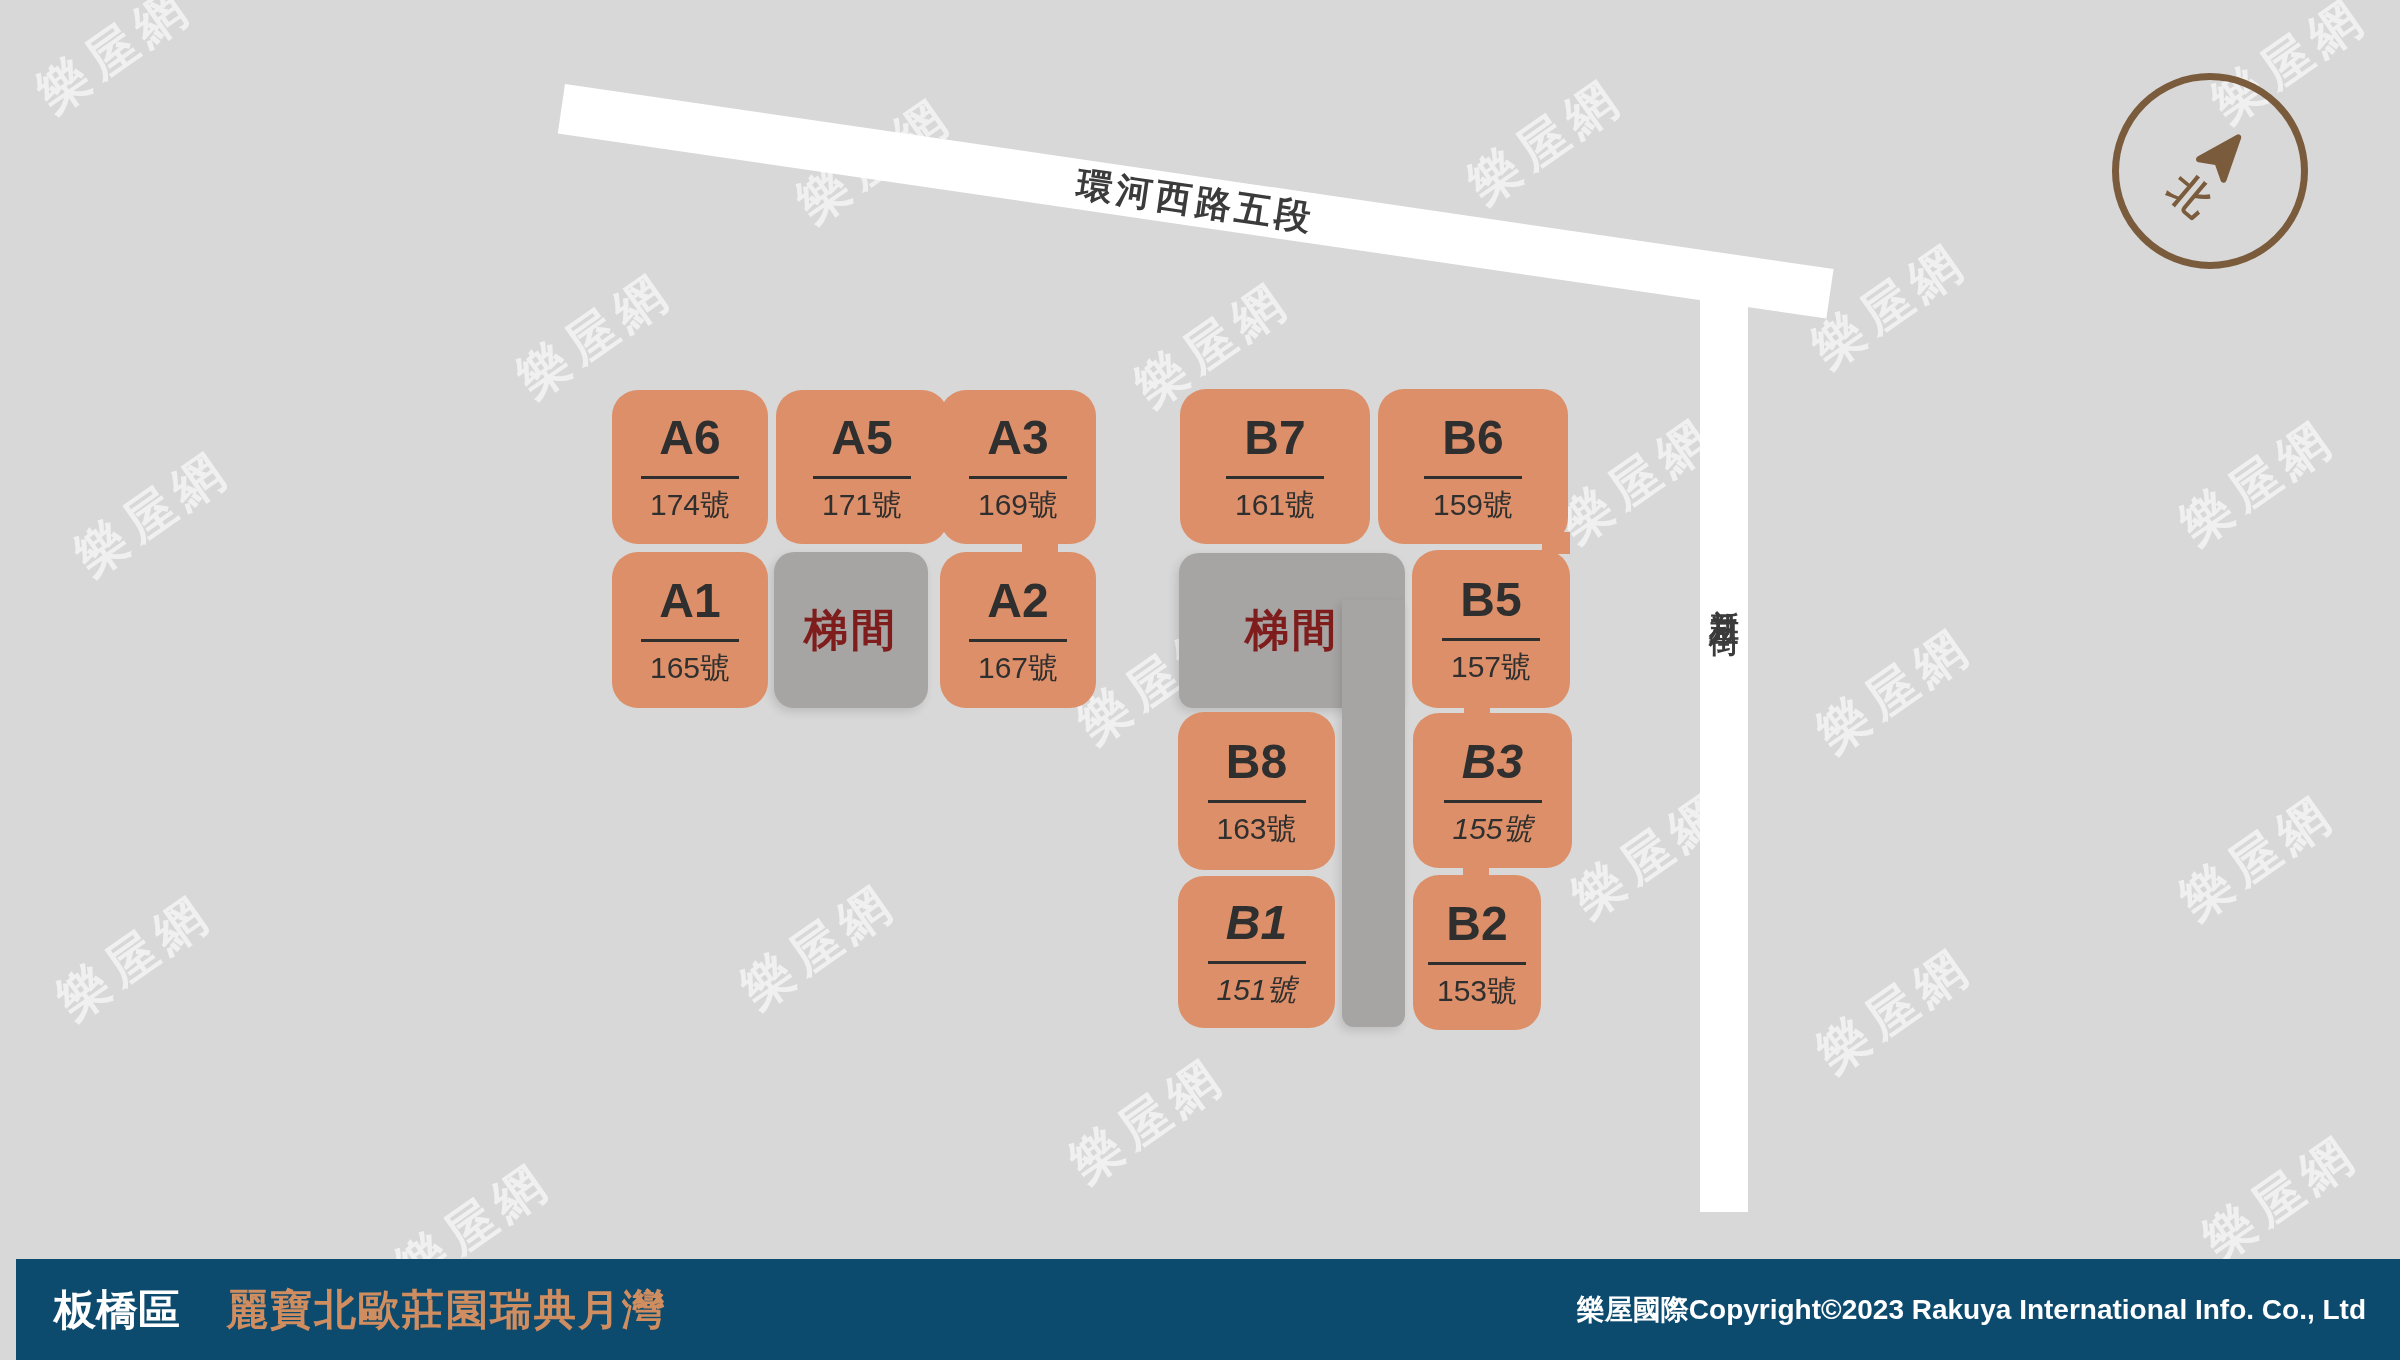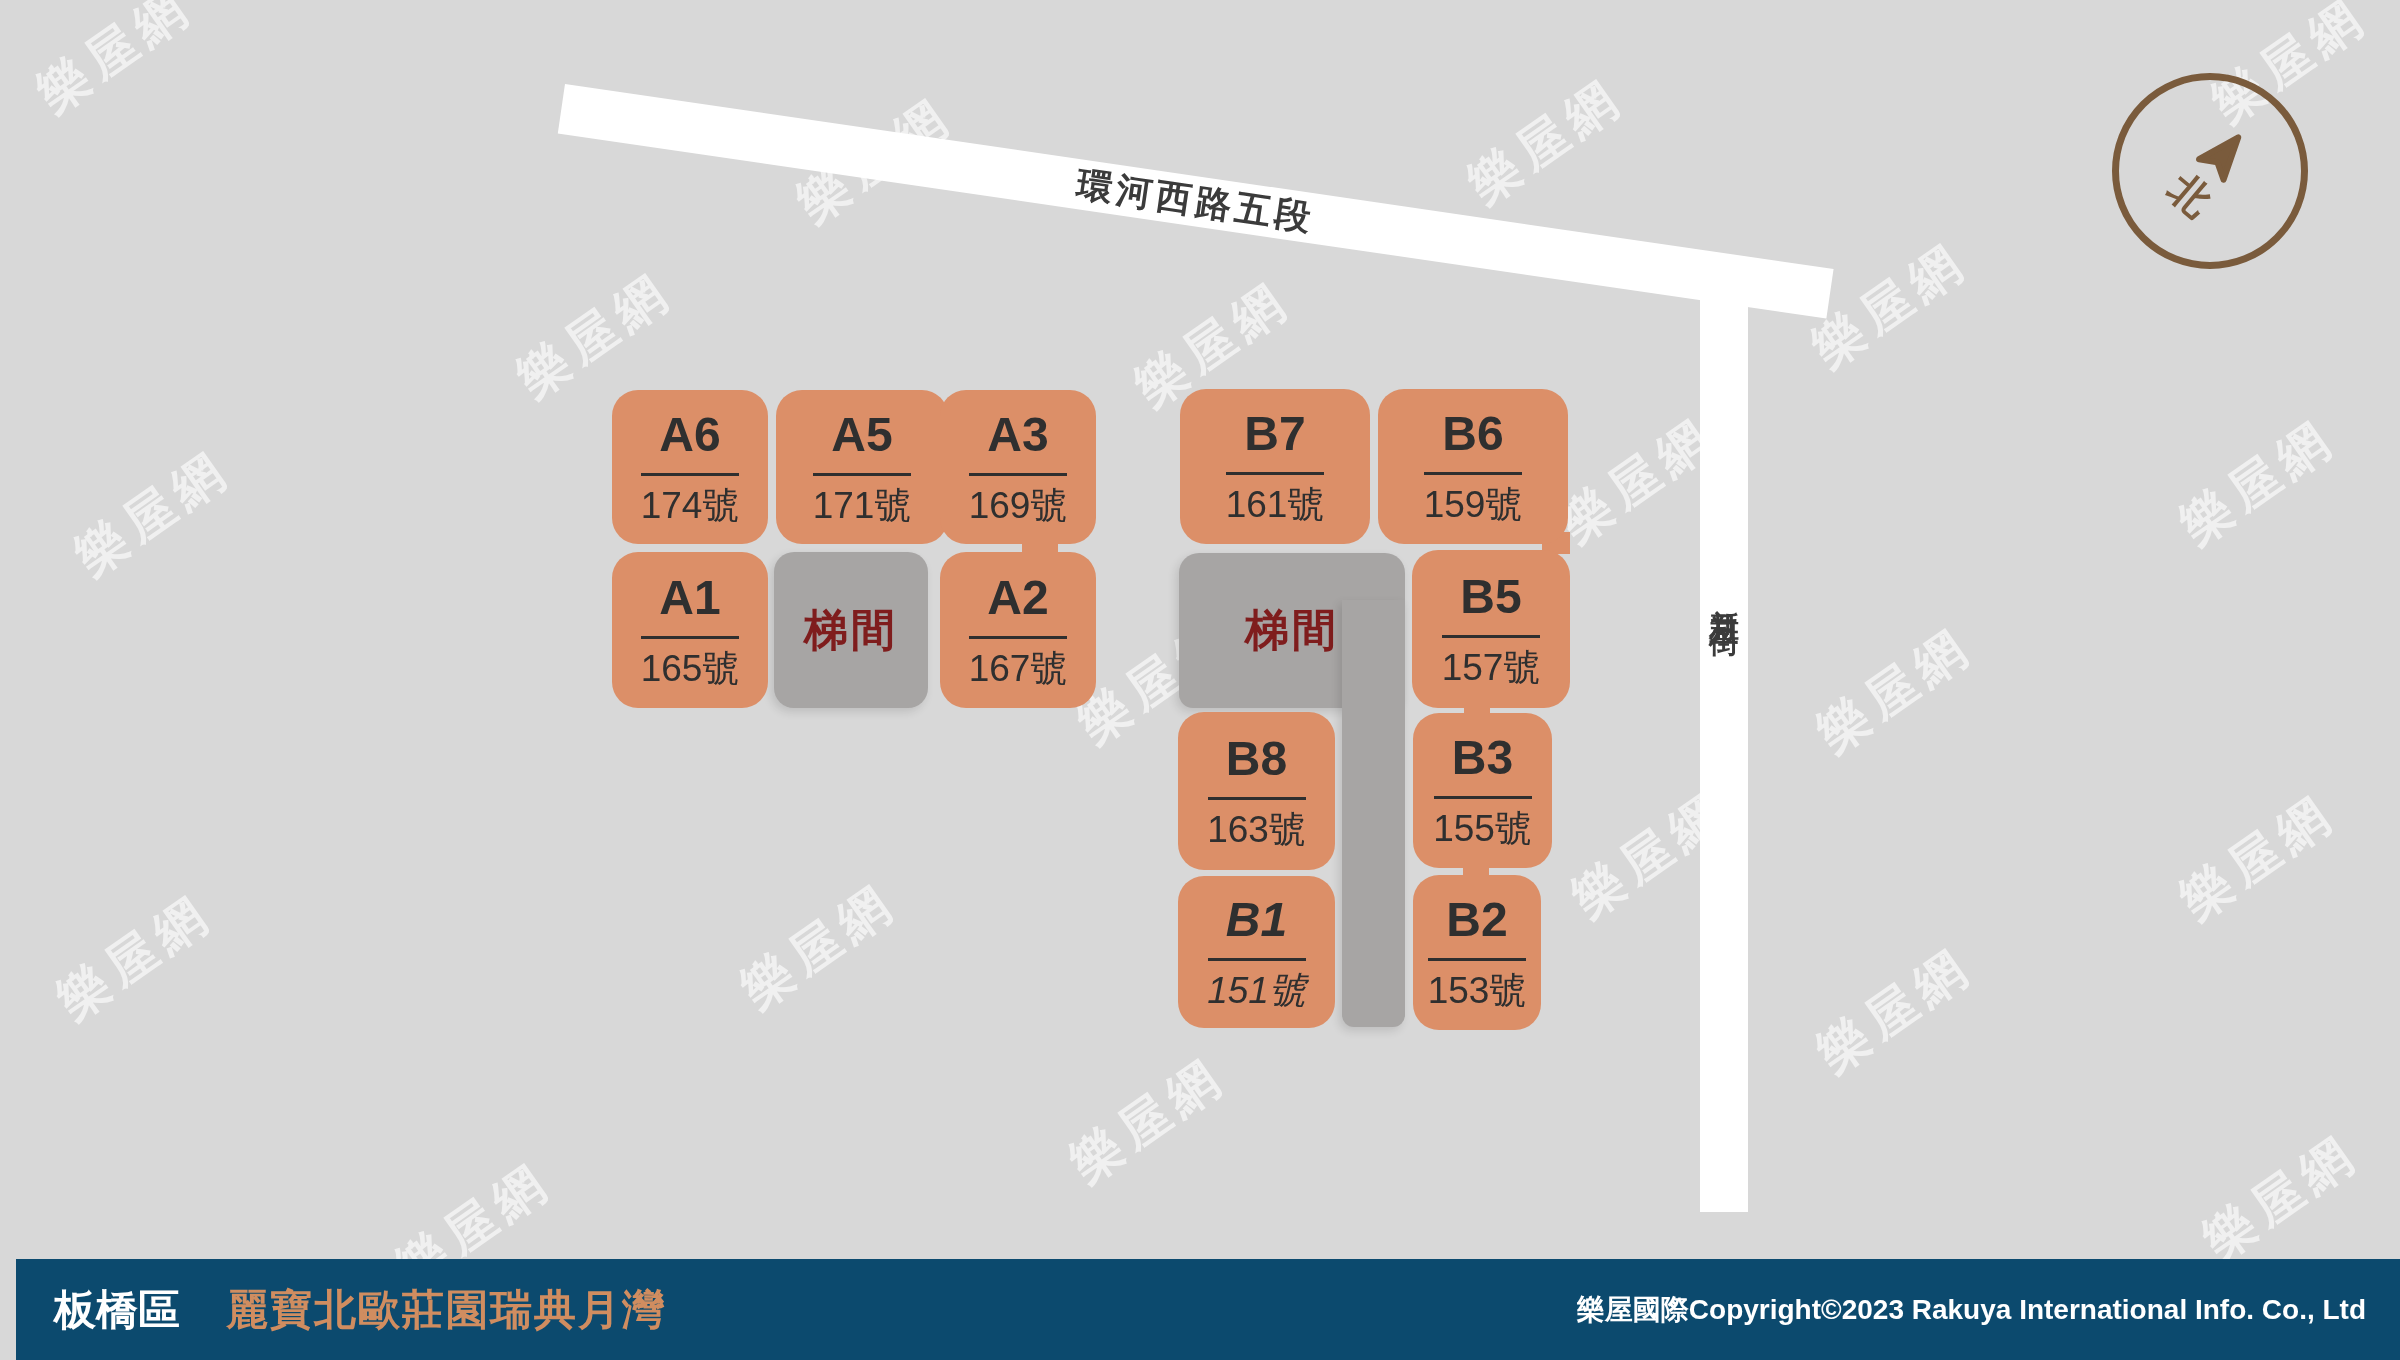--- a/index.html
+++ b/index.html
@@ -32,21 +32,21 @@
     font-size:30px;font-weight:700;color:#3b3b3b;letter-spacing:6px;line-height:48px;
   }
   
   .block{
     position:absolute;z-index:4;background:#dc8f68;border-radius:26px;
     display:flex;flex-direction:column;align-items:center;justify-content:center;
     color:#2f2f2f;cursor:pointer;
   }
   .block .label{font-size:48px;font-weight:700;line-height:1;}
   .block .rule{width:98px;height:3px;background:#2f2f2f;margin:14px 0 11px;}
-  .block .number{font-size:37px;font-weight:500;line-height:1;}
+  .block .number{font-size:30px;font-weight:500;line-height:1;}
   .connector{position:absolute;z-index:3;background:#dc8f68;}
   
   .stairwell{
     position:absolute;z-index:3;background:#a7a5a4;border-radius:20px;
     display:flex;align-items:center;justify-content:center;
     box-shadow:-3px 4px 10px rgba(0,0,0,0.12);
   }
   .stairwell .stair-label{color:#7f1d1d;font-size:44px;font-weight:700;letter-spacing:3px;}
   .corridor{
     position:absolute;z-index:3;background:#a7a5a4;border-radius:0 0 12px 12px;
@@ -158,21 +158,21 @@
       <div class="block" style="left: 1412px; top: 550px; width: 158px; height: 158px;">
         <div class="label">B5</div>
         <div class="rule"></div>
         <div class="number">157號</div>
       </div>
       <div class="block" style="left: 1178px; top: 712px; width: 157px; height: 158px;">
         <div class="label">B8</div>
         <div class="rule"></div>
         <div class="number">163號</div>
       </div>
-      <div class="block" style="left: 1413px; top: 713px; width: 139px; height: 155px;">
+      <div class="block" style="left: 1413px; top: 713px; width: 159px; height: 155px; font-style: italic;">
         <div class="label">B3</div>
         <div class="rule"></div>
         <div class="number">155號</div>
       </div>
       <div class="block" style="left: 1178px; top: 876px; width: 157px; height: 152px; font-style: italic;">
         <div class="label">B1</div>
         <div class="rule"></div>
         <div class="number">151號</div>
       </div>
       <div class="block" style="left: 1413px; top: 875px; width: 128px; height: 155px;">

